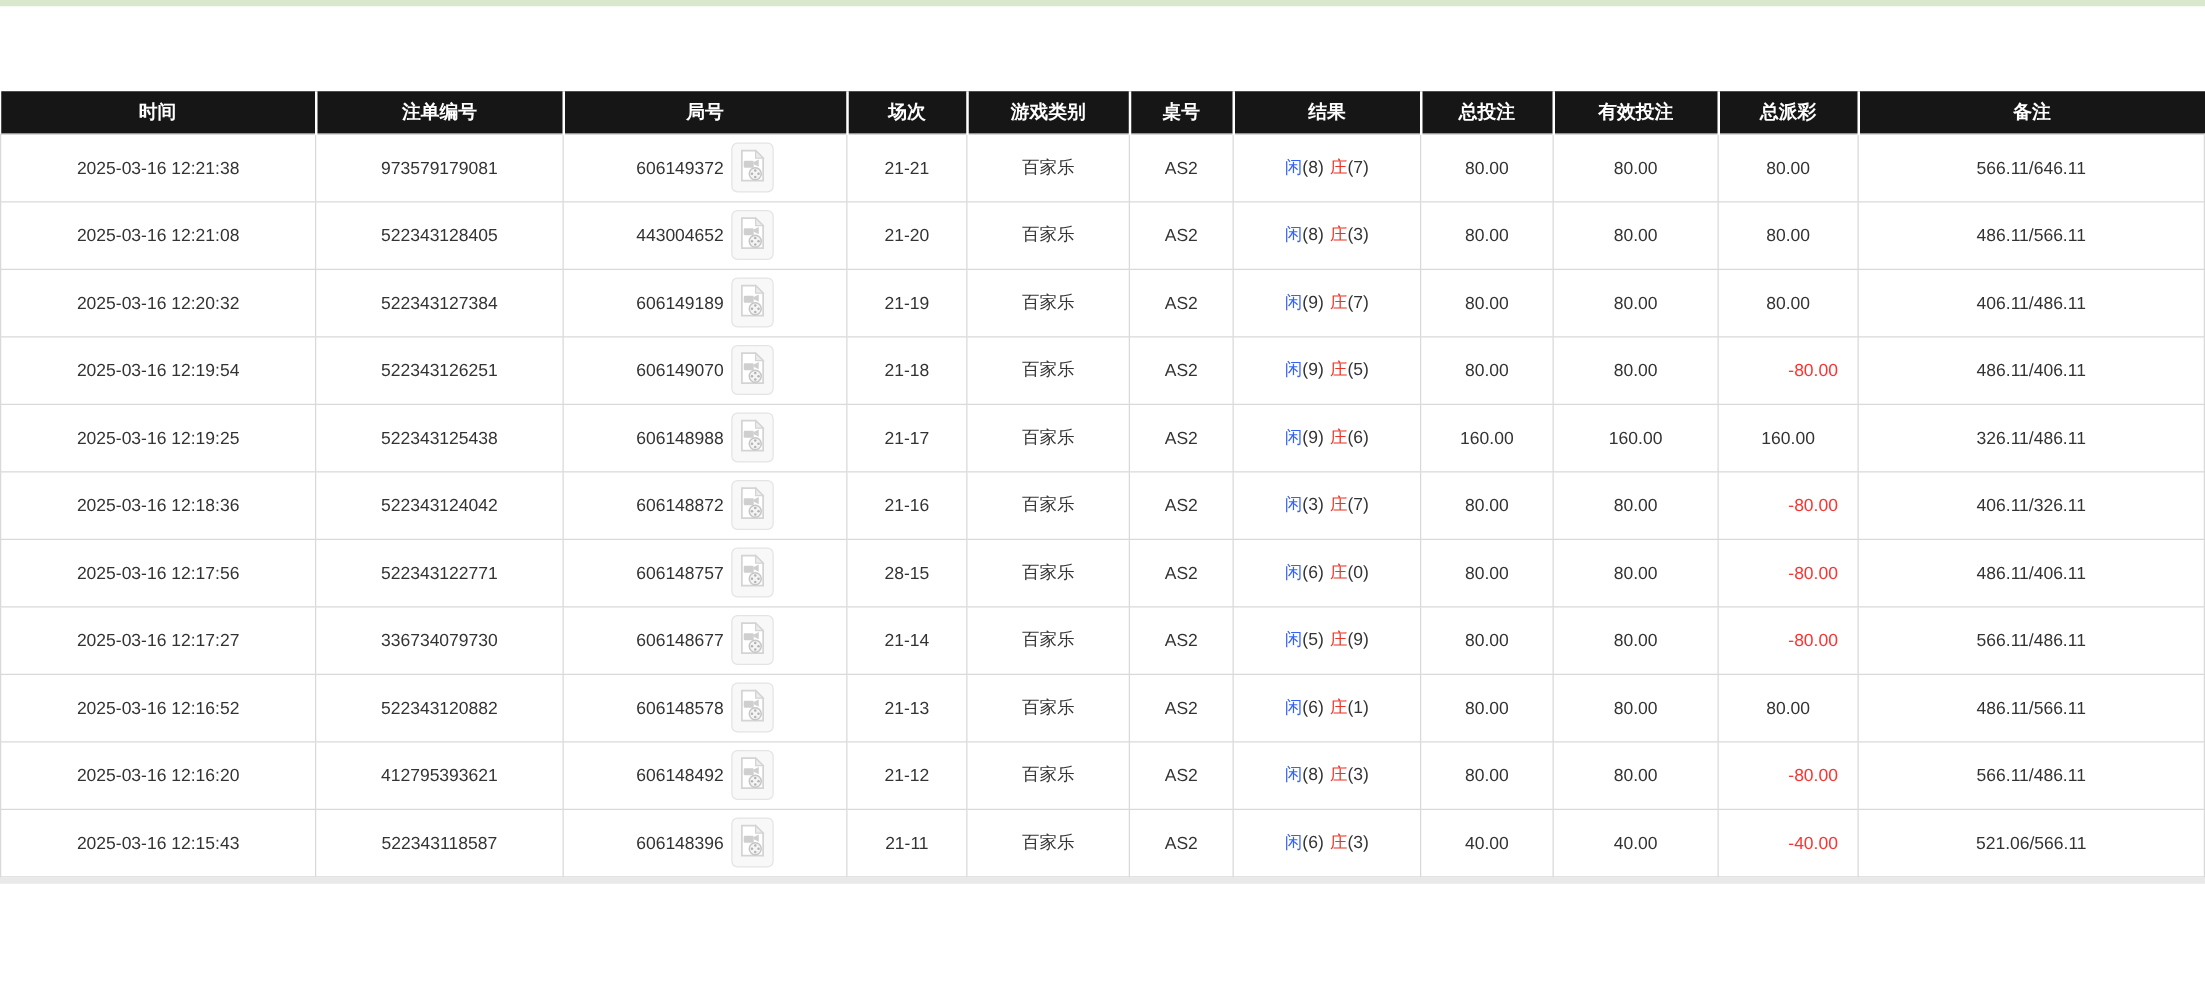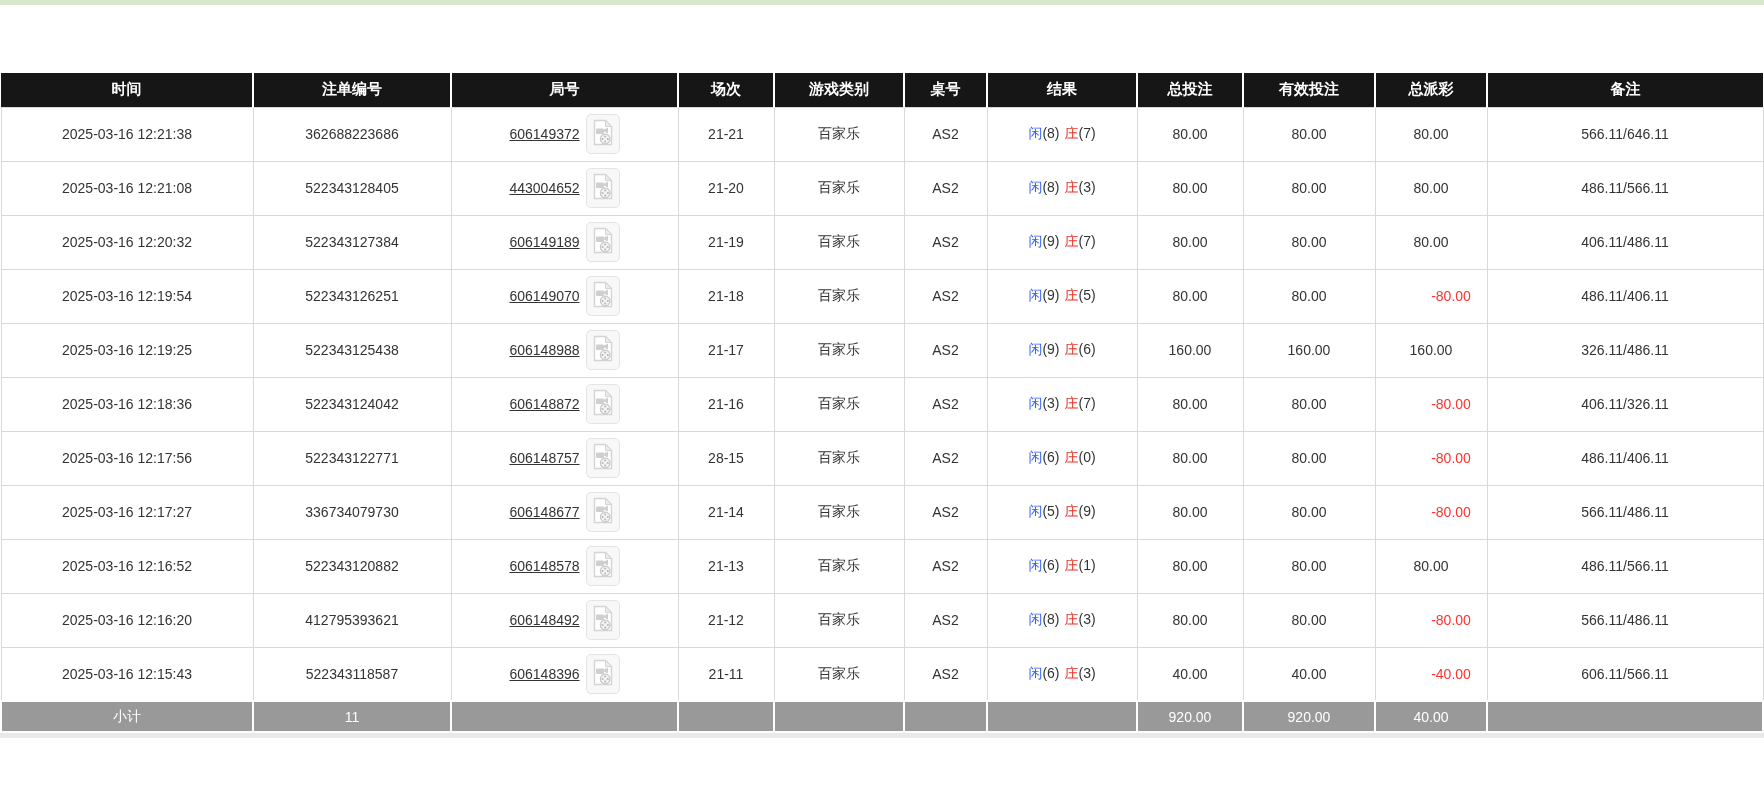--- a/index.html
+++ b/index.html
@@ -10,21 +10,21 @@
   table { width: 1764px; table-layout: fixed; border-collapse: collapse; border-radius: 29px; }
   thead th { background: #161616; color: #ffffff; font-size: 15px; font-weight: bold;
     height: 34px; text-align: center; border-right: 2px solid #ffffff; }
   thead th:last-child { border-right: none; }
   tbody.data td { height: 54px; text-align: center; vertical-align: middle;
     font-size: 14px; color: #333333; border: 1px solid #d9d9d9; background: #ffffff; }
   td.blue { color: #3763f5; }
   .res-blue { color: #3763f5; }
   .res-red { color: #ee3124; margin-left: 5px; }
   .js-neg.neg { color: #ff3230; padding-left: 40px; }
-  .round-cell { display: inline-flex; align-items: center; justify-content: center; gap: 6px; text-decoration: underline; }
+  .round-cell { display: inline-flex; align-items: center; justify-content: center; gap: 6px; }
   .video-btn { width: 34px; height: 40px; background: #f8f8f8; border: 1px solid #e4e4e4;
     border-radius: 5px; display: inline-flex; align-items: center; justify-content: center;
     cursor: pointer; padding: 0; }
   tbody.summary td { height: 31px; background: #999999; color: #ffffff; font-size: 14px;
     text-align: center; vertical-align: middle; border: 2px solid #ffffff; }
   .bottom-edge { width: 100%; height: 5px; background: #e9e9e9; }
 </style>
 </head>
 <body>
 
@@ -56,21 +56,21 @@
         <th>结果</th>
         <th>总投注</th>
         <th>有效投注</th>
         <th>总派彩</th>
         <th>备注</th>
       </tr>
     </thead>
     <tbody class="data" id="rows-body">
   <tr>
     <td>2025-03-16 12:21:38</td>
-    <td>362688223686</td>
+    <td>973579179081</td>
     <td>
       <span class="round-cell">
         <span>606149372</span>
         <button class="video-btn">
           <span>
             <svg width="22" height="27" viewBox="0 0 22 27">
               <path d="M2.5 1.5 h11 l6 6 v18 h-17 z" fill="#ffffff" stroke="#d4d4d4" stroke-width="1.4"></path>
               <path d="M13.5 1.5 l6 6 h-6 z" fill="#ececec" stroke="#d4d4d4" stroke-width="1"></path>
               <rect x="4" y="9.5" width="8" height="5.6" rx="1" fill="#cfcfcf"></rect>
               <path d="M12 10.6 l4 -2 v5.8 l-4 -2 z" fill="#cfcfcf"></path>
@@ -436,33 +436,20 @@
     </td>
     <td>21-11</td>
     <td>百家乐</td>
     <td>AS2</td>
     <td>
       <span class="res-blue">闲</span><span>(6)</span><span class="res-red">庄</span><span>(3)</span>
     </td>
     <td class="blue">40.00</td>
     <td>40.00</td>
     <td class="js-neg neg">-40.00</td>
-    <td>606.11/566.11</td>
+    <td>521.06/566.11</td>
   </tr>
 </tbody>
     <tbody class="summary">
-      <tr>
-        <td>小计</td>
-        <td>11</td>
-        <td></td>
-          <td></td>
-        <td></td>
-          <td></td>
-        <td></td>
-        <td>920.00</td>
-        <td>920.00</td>
-        <td>40.00</td>
-        <td></td>
-      </tr>
     </tbody>
   </table>
   <div class="bottom-edge"></div>
 </div>
 
 </body></html>

